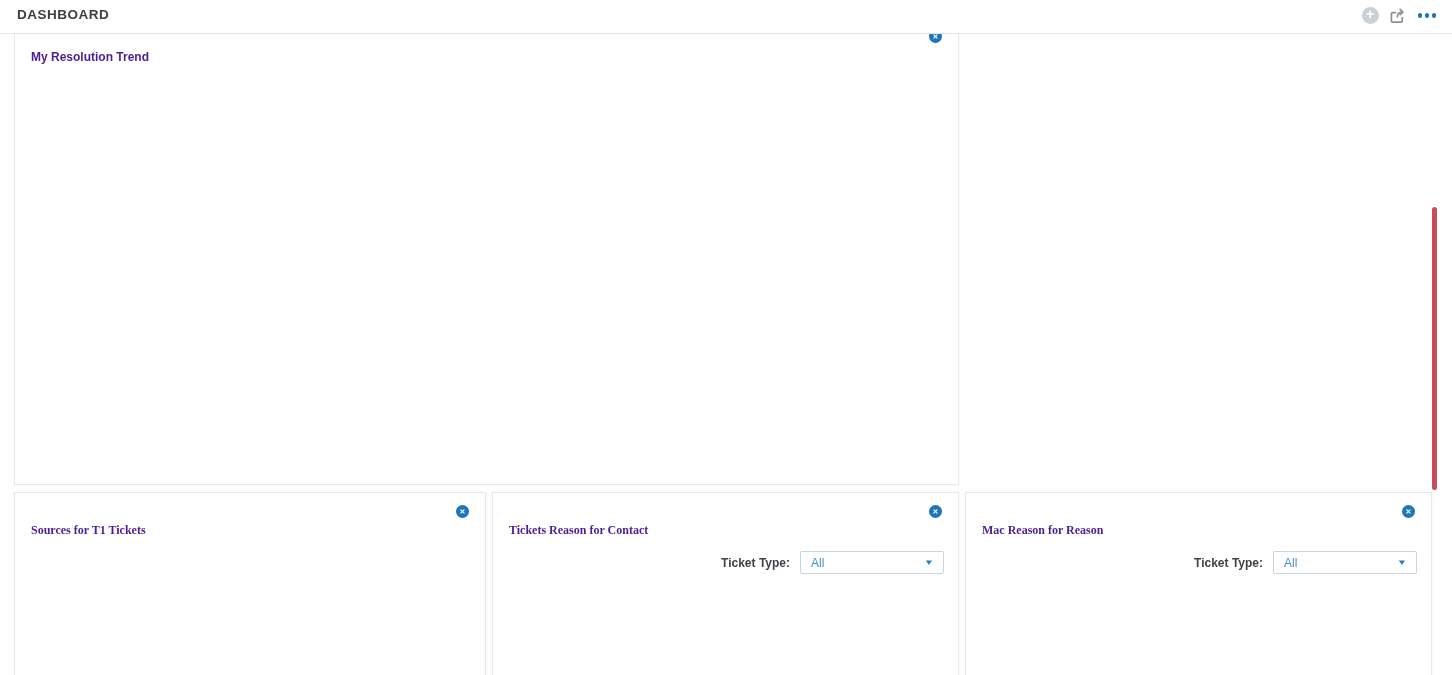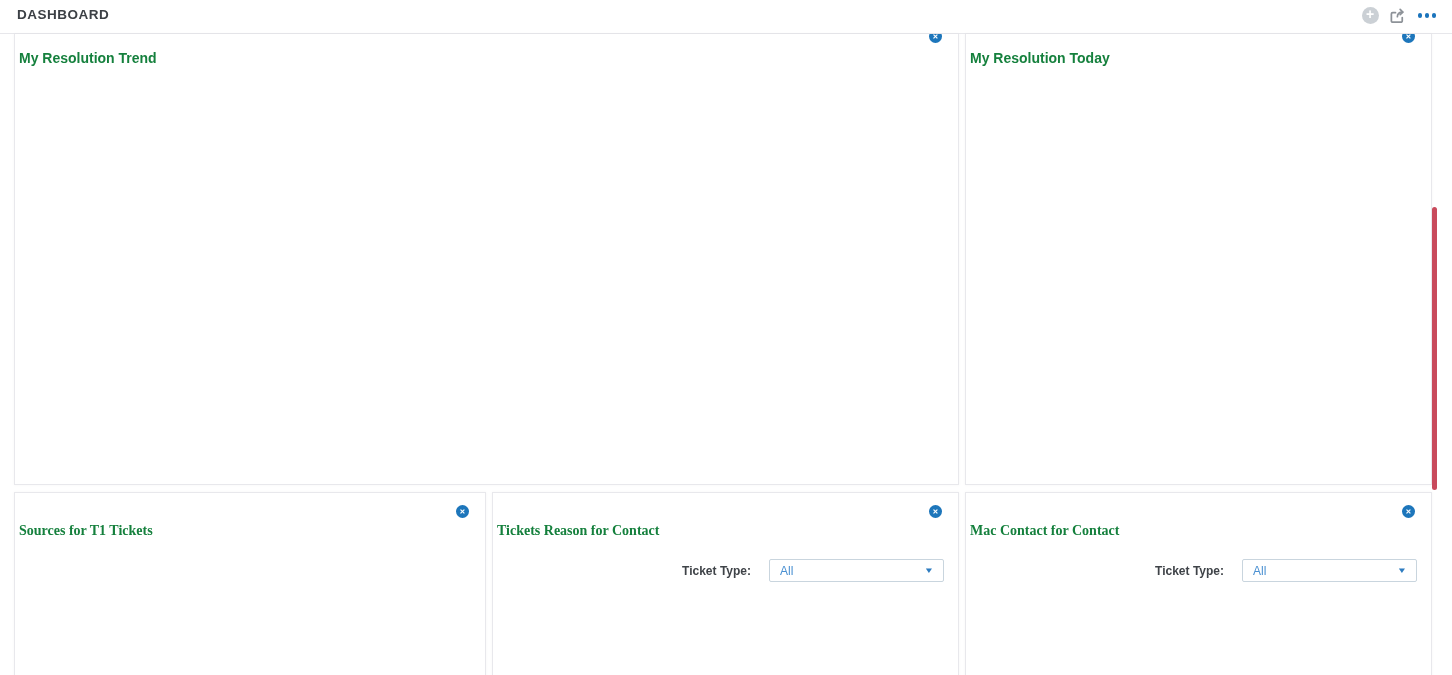--- a/index.html
+++ b/index.html
@@ -71,24 +71,24 @@
     position: absolute;
     background: #ffffff;
     border: 1px solid #e8e8ec;
     box-shadow: 0 0 3px rgba(0,0,0,0.04);
     overflow: hidden;
   }
   .panel.row1 { border-top: none; }
 
   .panel-title {
     position: absolute;
-    left: 4px;
-    font-size: 14px;
-    font-weight: bold;
-    color: #15803d;
+    left: 16px;
+    font-size: 12px;
+    font-weight: bold;
+    color: #4c1d95;
   }
   .row1 .panel-title { top: 16px; }
   .row2 .panel-title { top: 30px; font-family: Liberation Serif, serif; }
 
   .close-btn {
     position: absolute;
     right: 16px;
     width: 13px; height: 13px;
     border-radius: 50%;
     background: #1d76bb;
@@ -107,33 +107,33 @@
   
   #panel-a { left: 14px;  top: 34px;  width: 945px; height: 451px; }
   #panel-b { left: 965px; top: 34px;  width: 467px; height: 451px; }
   #panel-c { left: 14px;  top: 492px; width: 472px; height: 195px; }
   #panel-d { left: 492px; top: 492px; width: 467px; height: 195px; }
   #panel-e { left: 965px; top: 492px; width: 467px; height: 195px; }
 
   
   .filter-row {
     position: absolute;
-    top: 66px;
+    top: 58px;
     right: 14px;
     display: flex;
     align-items: center;
-    gap: 18px;
+    gap: 10px;
   }
   .filter-label {
     font-size: 12px;
     font-weight: bold;
     color: #3f4348;
   }
   .select-box {
-    width: 175px;
+    width: 144px;
     height: 23px;
     background: #ffffff;
     border: 1px solid #c9d5de;
     border-radius: 2px;
     display: flex;
     align-items: center;
     justify-content: space-between;
     padding: 0 10px;
     cursor: pointer;
   }
@@ -180,45 +180,41 @@
           <i></i>
         </span>
     </div>
   </div>
 
   <section class="panel row1" id="panel-a">
     <span class="close-btn">✕</span>
     <h2 class="panel-title">My Resolution Trend</h2>
   </section>
 
-  <section class="panel row1" id="panel-b">
-    <span class="close-btn">✕</span>
-    <h2 class="panel-title">My Resolution Today</h2>
-  </section>
 
   <section class="panel row2" id="panel-c">
     <span class="close-btn">✕</span>
     <h2 class="panel-title">Sources for T1 Tickets</h2>
   </section>
 
   <section class="panel row2" id="panel-d">
     <span class="close-btn">✕</span>
     <h2 class="panel-title">Tickets Reason for Contact</h2>
     <div class="filter-row">
       <span class="filter-label">Ticket Type:</span>
       <div class="select-box">
         <span class="select-value">All</span>
         <span class="select-caret">▼</span>
       </div>
     </div>
   </section>
 
   <section class="panel row2" id="panel-e">
     <span class="close-btn">✕</span>
-    <h2 class="panel-title">Mac Contact for Contact</h2>
+    <h2 class="panel-title">Mac Reason for Reason</h2>
     <div class="filter-row">
       <span class="filter-label">Ticket Type:</span>
       <div class="select-box">
         <span class="select-value">All</span>
         <span class="select-caret">▼</span>
       </div>
     </div>
   </section>
 
   <div class="scroll-thumb"></div>

